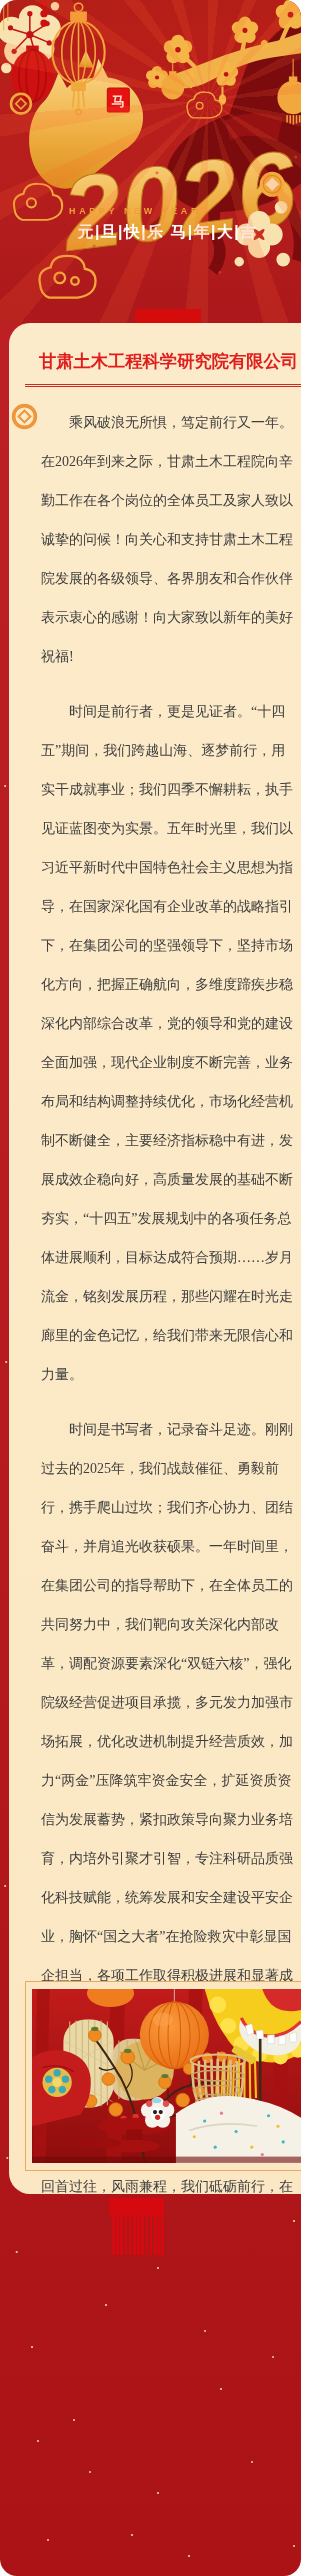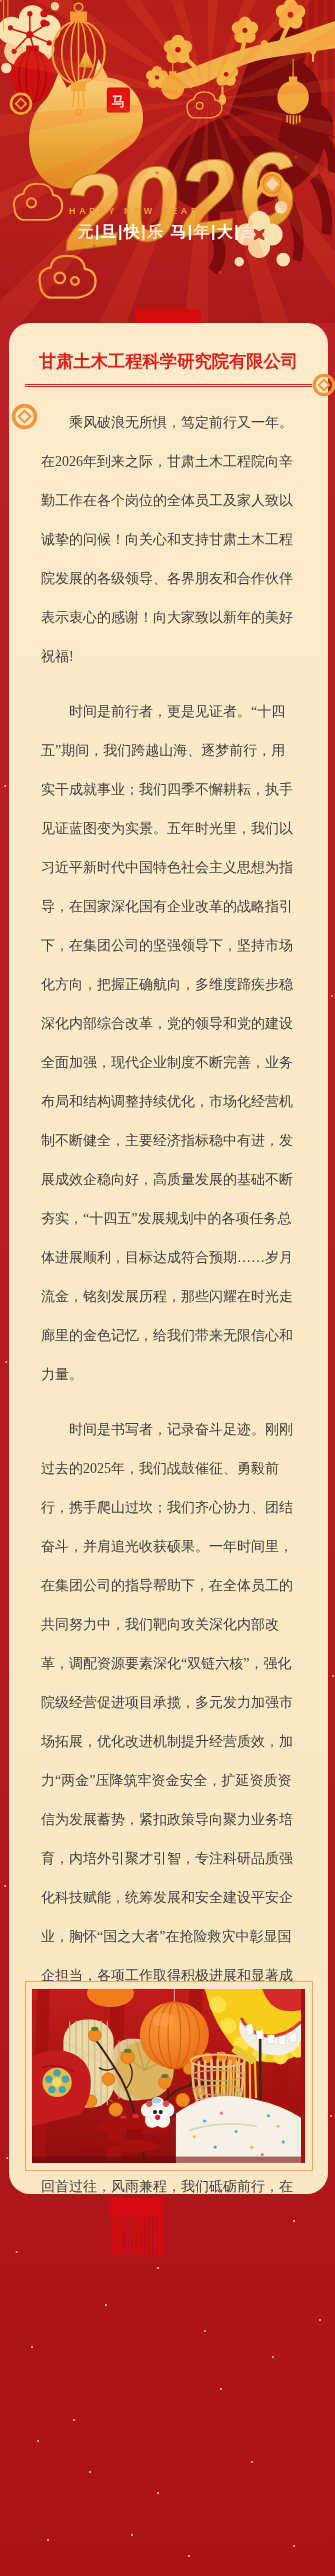--- a/index.html
+++ b/index.html
@@ -1,18 +1,18 @@
 <!DOCTYPE html>
 <html style="font-size:8.4px"><head>
 <meta charset="utf-8">
 <style>
   html,body{margin:0;padding:0;}
   body{font-family:"Liberation Sans",sans-serif;}
-  .page{position:relative;width:335px;height:2576px;overflow:hidden;
-        background:linear-gradient(180deg,#9c1013 0px,#ae1417 42px,#bd2125 168px,#b71b1f 1361px,#ab1316 2576px);}
+  .page{position:relative;width:301px;height:2576px;overflow:hidden;
+        background:linear-gradient(180deg,#9c1013 0px,#ae1417 42px,#bd2125 168px,#b71b1f 1361px,#ab1316 2576px);border-radius:17px;}
   
   .speck{position:absolute;left:0;top:0;width:1.6px;height:1.6px;border-radius:50%;background:#f0cf96;
      box-shadow:31px 2346px #f0cf96,73px 2419px #ecc488,157px 2492px #f0cf96,272px 2356px #e9bd7d,
      319px 2319px #f0cf96,47px 2539px #ecc488,188px 2555px #f0cf96,251px 2461px #e9bd7d,105px 2304px #f0cf96,
      293px 2545px #ecc488,15.7px 2251px #f0cf96,325px 1257px #e9bd7d,4.2px 785px #f0cf96,331px 995px #ecc488,
      5.2px 1361px #f0cf96,332px 1675px #e9bd7d,4.2px 1885px #f0cf96,157px 2267px #ecc488,220px 2388px #f0cf96,
      89px 2471px #e9bd7d,293px 2220px #f0cf96,37px 2440px #ecc488,131px 2534px #f0cf96,204px 2330px #e9bd7d,
      330px 2115px #f0cf96,6.3px 2157px #ecc488;}
   .banner{position:absolute;left:0;top:0;width:335px;height:323px;}
   .burst{position:absolute;left:0;top:0;width:335px;height:323px;

